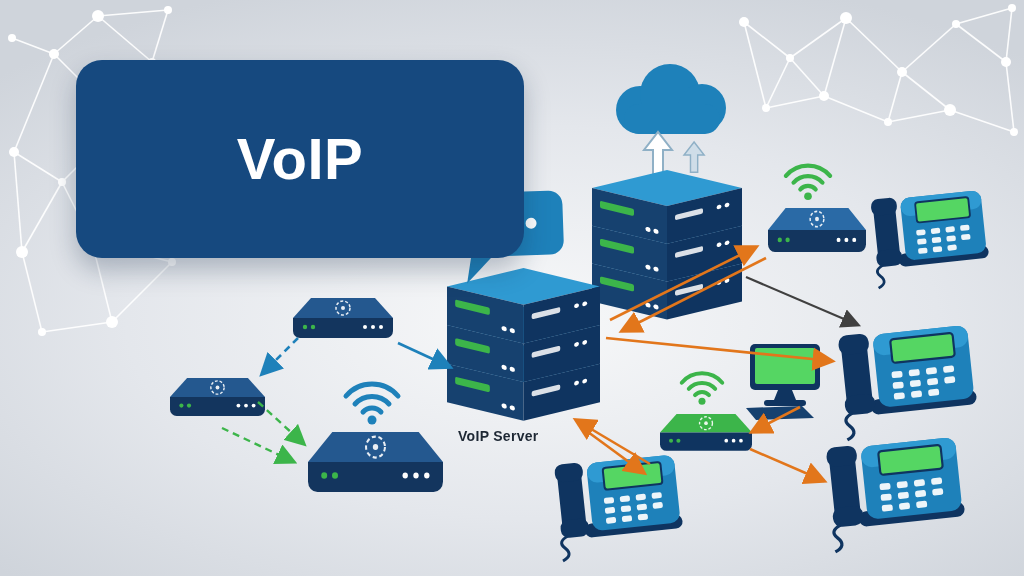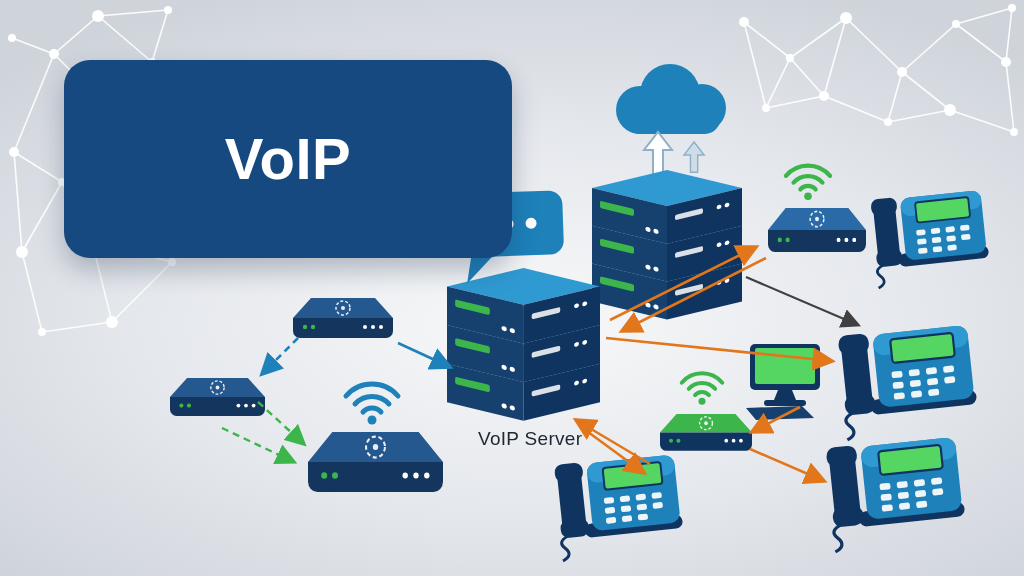--- a/index.html
+++ b/index.html
@@ -1,25 +1,25 @@
 <!DOCTYPE html>
 <html style="--bg-center: #f7f8f9; --bg-mid: #e4e7ec; --bg-edge: #cfd4db; --navy: #16497f; --navy-dark: #0f3460; --blue: #1e81ba; --blue-light: #2f9ad2; --green: #3cb54a; --green-screen: #55d663; --orange: #e2761b; --dark-line: #404040; --label: #1d2733;"><head>
 <meta charset="utf-8">
 <style>
   *{margin:0;padding:0;box-sizing:border-box}
   html,body{width:1024px;height:576px;overflow:hidden;font-family:"Liberation Sans",sans-serif}
   .stage{position:relative;width:1024px;height:576px;
     background:radial-gradient(ellipse 72% 62% at 52% 56%, var(--bg-center,#f7f8f9) 0%, var(--bg-mid,#e4e7ec) 55%, var(--bg-edge,#cfd4db) 100%);}
   svg.scene{position:absolute;left:0;top:0;z-index:1}
-  .title-card{position:absolute;left:64px;top:60px;width:448px;height:198px;
+  .title-card{position:absolute;left:76px;top:60px;width:448px;height:198px;
     background:var(--navy,#16497f);border-radius:26px;display:flex;flex-direction:row;
     align-items:center;justify-content:center;z-index:2;
     box-shadow:0 12px 26px rgba(18,40,70,.28)}
   .title-card span{color:#fff;font-weight:bold;font-size:58px;line-height:1.04;letter-spacing:.5px}
-  .server-label{position:absolute;left:478px;top:428px;font-size:19px;font-weight:normal;
+  .server-label{position:absolute;left:458px;top:428px;font-size:14px;font-weight:bold;
     color:var(--label,#1d2733);z-index:2;letter-spacing:.3px}
   .mesh-line{stroke:rgba(255,255,255,.92);stroke-width:1.6}
   .mesh-node{fill:#fff}
   .ln-o{stroke:var(--orange,#e2761b);stroke-width:2.6;fill:none}
   .ln-b{stroke:var(--blue,#1e81ba);stroke-width:2.6;fill:none}
   .ln-g{stroke:var(--green,#3cb54a);stroke-width:2.4;fill:none}
   .ln-d{stroke:var(--dark-line,#404040);stroke-width:2.2;fill:none}
   .dash{stroke-dasharray:7 5}
 </style>
 </head>

